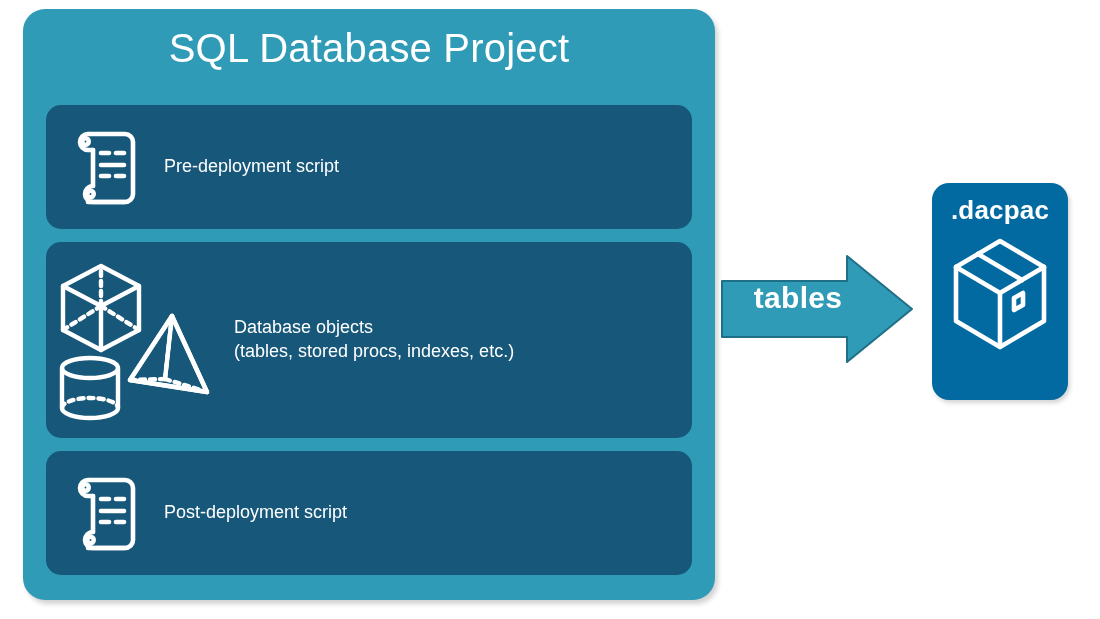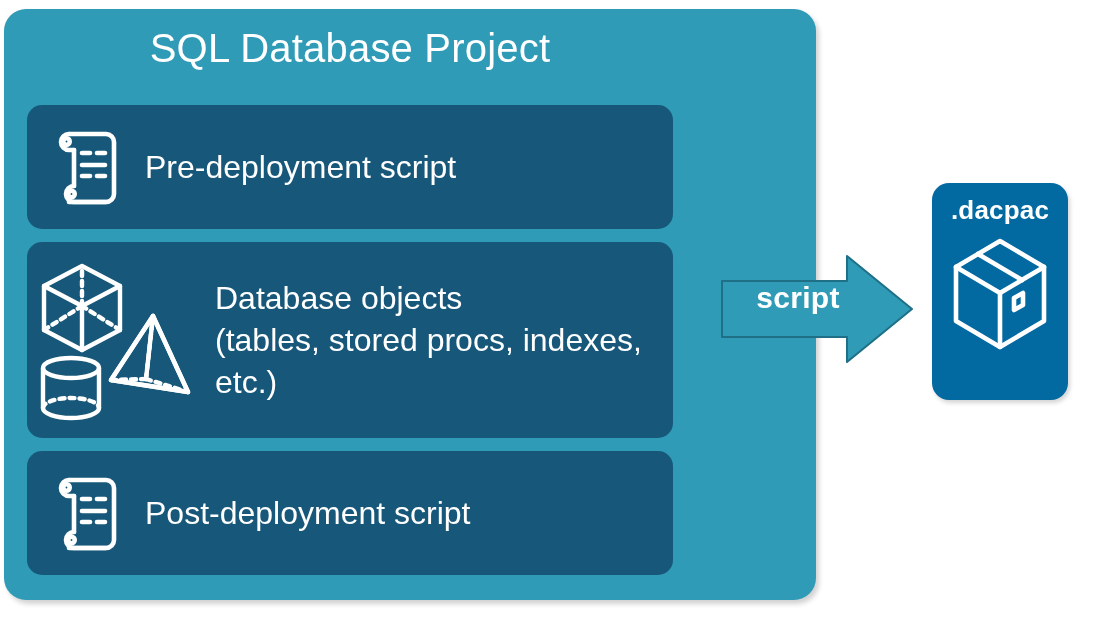--- a/index.html
+++ b/index.html
@@ -12,23 +12,23 @@
     height: 619px;
     position: relative;
     overflow: hidden;
     font-family: "Liberation Sans", sans-serif;
     -webkit-font-smoothing: antialiased;
   }
 
   
   #project-container {
     position: absolute;
-    left: 4px;
+    left: 23px;
     top: 9px;
-    width: 812px;
+    width: 692px;
     height: 591px;
     background: #2F9BB6;
     border-radius: 22px;
     box-shadow: 3px 4px 5px rgba(0,0,0,0.18);
     box-sizing: border-box;
   }
 
   #project-title {
     position: absolute;
     left: 0;
@@ -77,21 +77,21 @@
     width: 118px;
     height: 100px;
   }
   #card-objects .card-icon {
     width: 178px;
     height: 180px;
   }
 
   .card-text {
     color: #ffffff;
-    font-size: 32px;
+    font-size: 18px;
     font-weight: 400;
     line-height: 1.32;
     white-space: pre-line;
   }
   #card-objects .card-text {
     margin-left: 10px;
   }
 
   
   #build-arrow {
@@ -234,21 +234,21 @@
     <div class="card-text">Post-deployment script</div>
   </div>
 
 </div>
 
 <div id="build-arrow">
   <svg width="196" height="112" viewBox="0 0 196 112" xmlns="http://www.w3.org/2000/svg">
     <path d="M3 28 L128 28 L128 3 L193 56 L128 109 L128 84 L3 84 Z" fill="#2F9BB6" stroke="#1F6F86" stroke-width="2" stroke-linejoin="round"></path>
   </svg>
 </div>
-<div id="build-label">script</div>
+<div id="build-label">tables</div>
 
 <div id="dacpac-card">
   <div id="dacpac-label">.dacpac</div>
   <div id="dacpac-icon">
     <svg width="100" height="140" viewBox="0 0 100 140" fill="none" xmlns="http://www.w3.org/2000/svg">
       <g stroke="#ffffff" stroke-width="4.6" stroke-linecap="round" stroke-linejoin="round" fill="none">
         <path d="M50 6 L94 32 L94 86 L50 112 L6 86 L6 32 Z"></path>
         <path d="M6 32 L50 58 L94 32"></path>
         <path d="M50 58 L50 112"></path>
         <path d="M28 19 L72 45"></path>

